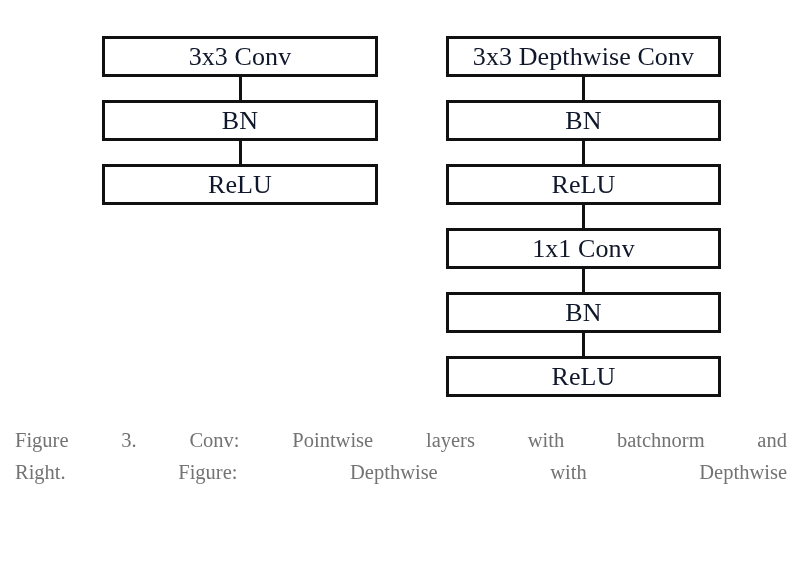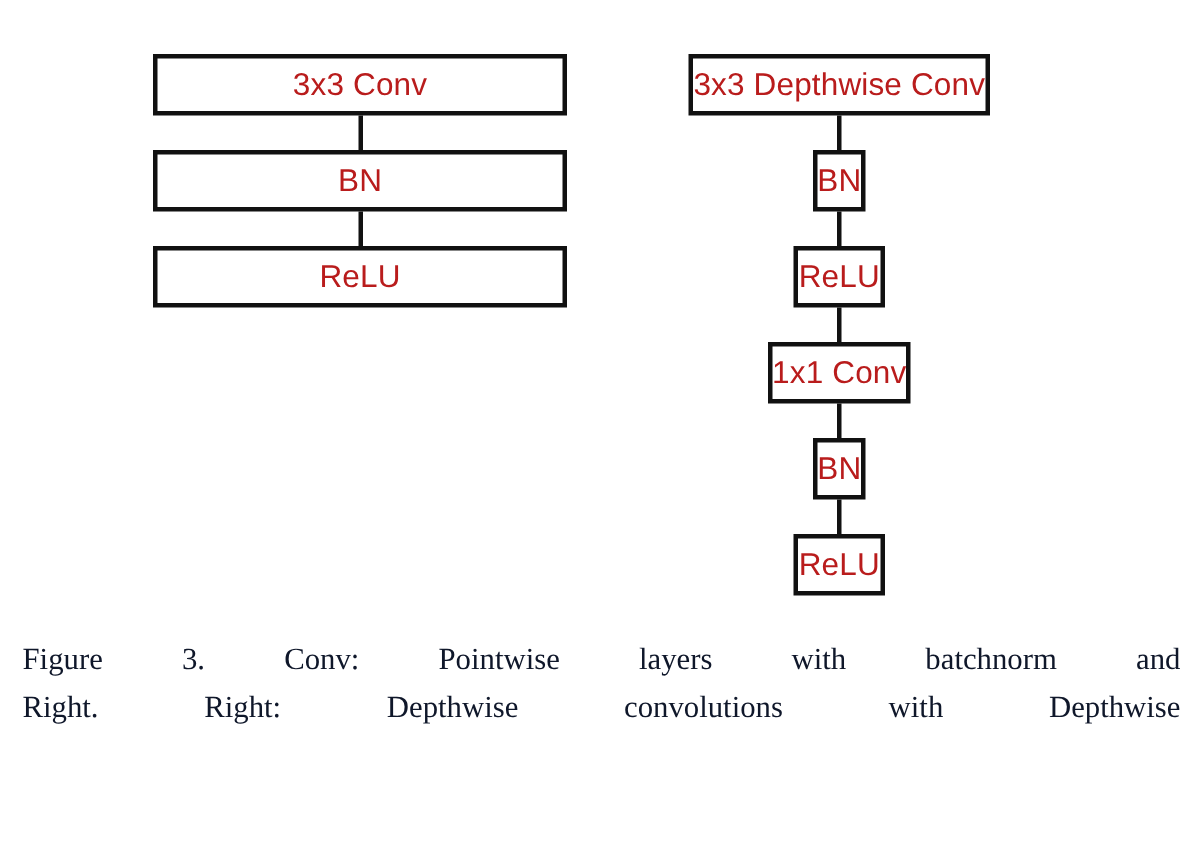--- a/index.html
+++ b/index.html
@@ -32,45 +32,44 @@
     align-items: stretch;
   }
 
   #column-standard {
     left: 102px;
     top: 36px;
     width: 276px;
   }
 
   #column-depthwise {
-    left: 422px;
+    left: 446px;
     top: 36px;
     width: 275px;
-    align-items: center;
   }
 
   
   .flow-node {
     box-sizing: border-box;
     height: 41px;
     border: 3px solid #111111;
     background: #ffffff;
     display: flex;
     align-items: center;
     justify-content: center;
     position: relative;
     z-index: 2;
   }
 
   .flow-node-label {
-    font-family: Liberation Sans, sans-serif;
-    font-size: 21px;
+    font-family: Liberation Serif, serif;
+    font-size: 26px;
     line-height: 1;
     letter-spacing: 0.1px;
-    color: #b91c1c;
+    color: #0f172a;
     white-space: nowrap;
   }
 
   
   .flow-connector {
     height: 23px;
     position: relative;
     z-index: 1;
   }
   .flow-connector::before {
@@ -86,21 +85,21 @@
 
   
   #figure-caption {
     position: absolute;
     left: 15px;
     top: 424px;
     width: 772px;
     font-family: "Liberation Serif", serif;
     font-size: 20.5px;
     line-height: 32px;
-    color: #0f172a;
+    color: #737373;
     text-align: justify;
     text-justify: inter-word;
   }
   #figure-caption .cap-line {
     display: block;
     white-space: nowrap;
   }
   #figure-caption .cap-line.justified {
     display: flex;
     justify-content: space-between;
@@ -176,21 +175,20 @@
       <span>3.</span>
       <span>Conv:</span>
       <span>Pointwise</span>
       <span>layers</span>
       <span>with</span>
       <span>batchnorm</span>
       <span>and</span>
     </span>
     <span class="cap-line justified">
       <span>Right.</span>
-      <span>Right:</span>
+      <span>Figure:</span>
       <span>Depthwise</span>
-      <span>convolutions</span>
       <span>with</span>
       <span>Depthwise</span>
     </span>
   </div>
 
 </div>
 
 </body></html>

